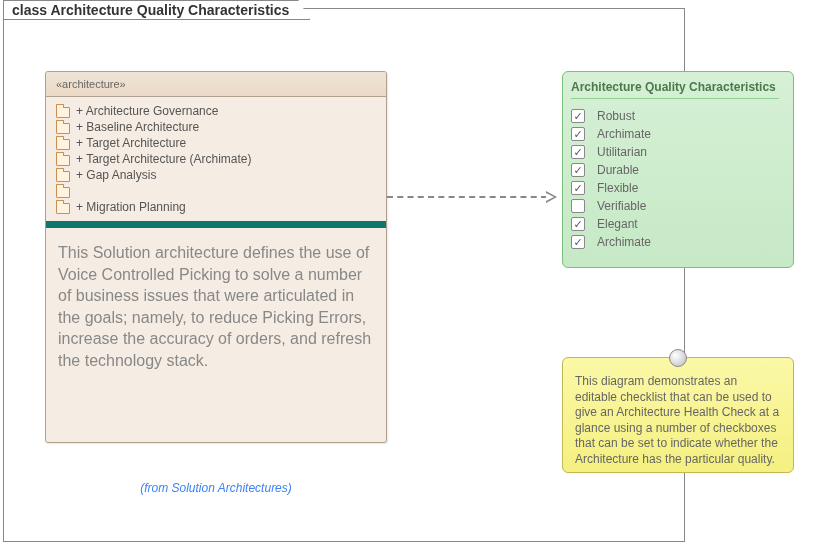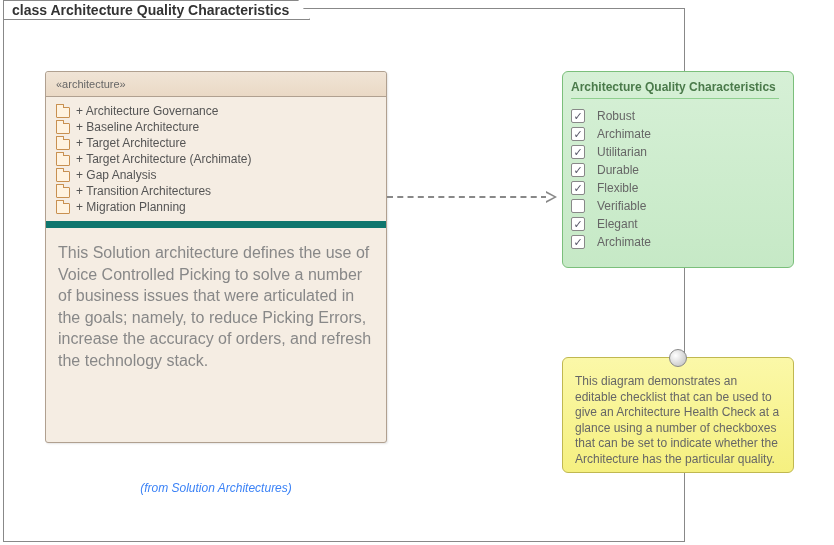--- a/index.html
+++ b/index.html
@@ -60,21 +60,20 @@
       <div class="pkg-row">
           <span class="pkg-icon"></span>
           <span>+ Target Architecture (Archimate)</span>
         </div>
       <div class="pkg-row">
           <span class="pkg-icon"></span>
           <span>+ Gap Analysis</span>
         </div>
       <div class="pkg-row">
           <span class="pkg-icon"></span>
-          <span>+ Transition Architectures</span>
         </div>
       <div class="pkg-row">
           <span class="pkg-icon"></span>
           <span>+ Migration Planning</span>
         </div>
     </div>
     <div class="class-desc">This Solution architecture defines the use of Voice Controlled Picking to solve a number of business issues that were articulated in the goals; namely, to reduce Picking Errors, increase the accuracy of orders, and refresh the technology stack.</div>
   </div>
   <div class="class-caption">(from Solution Architectures)</div>
 

